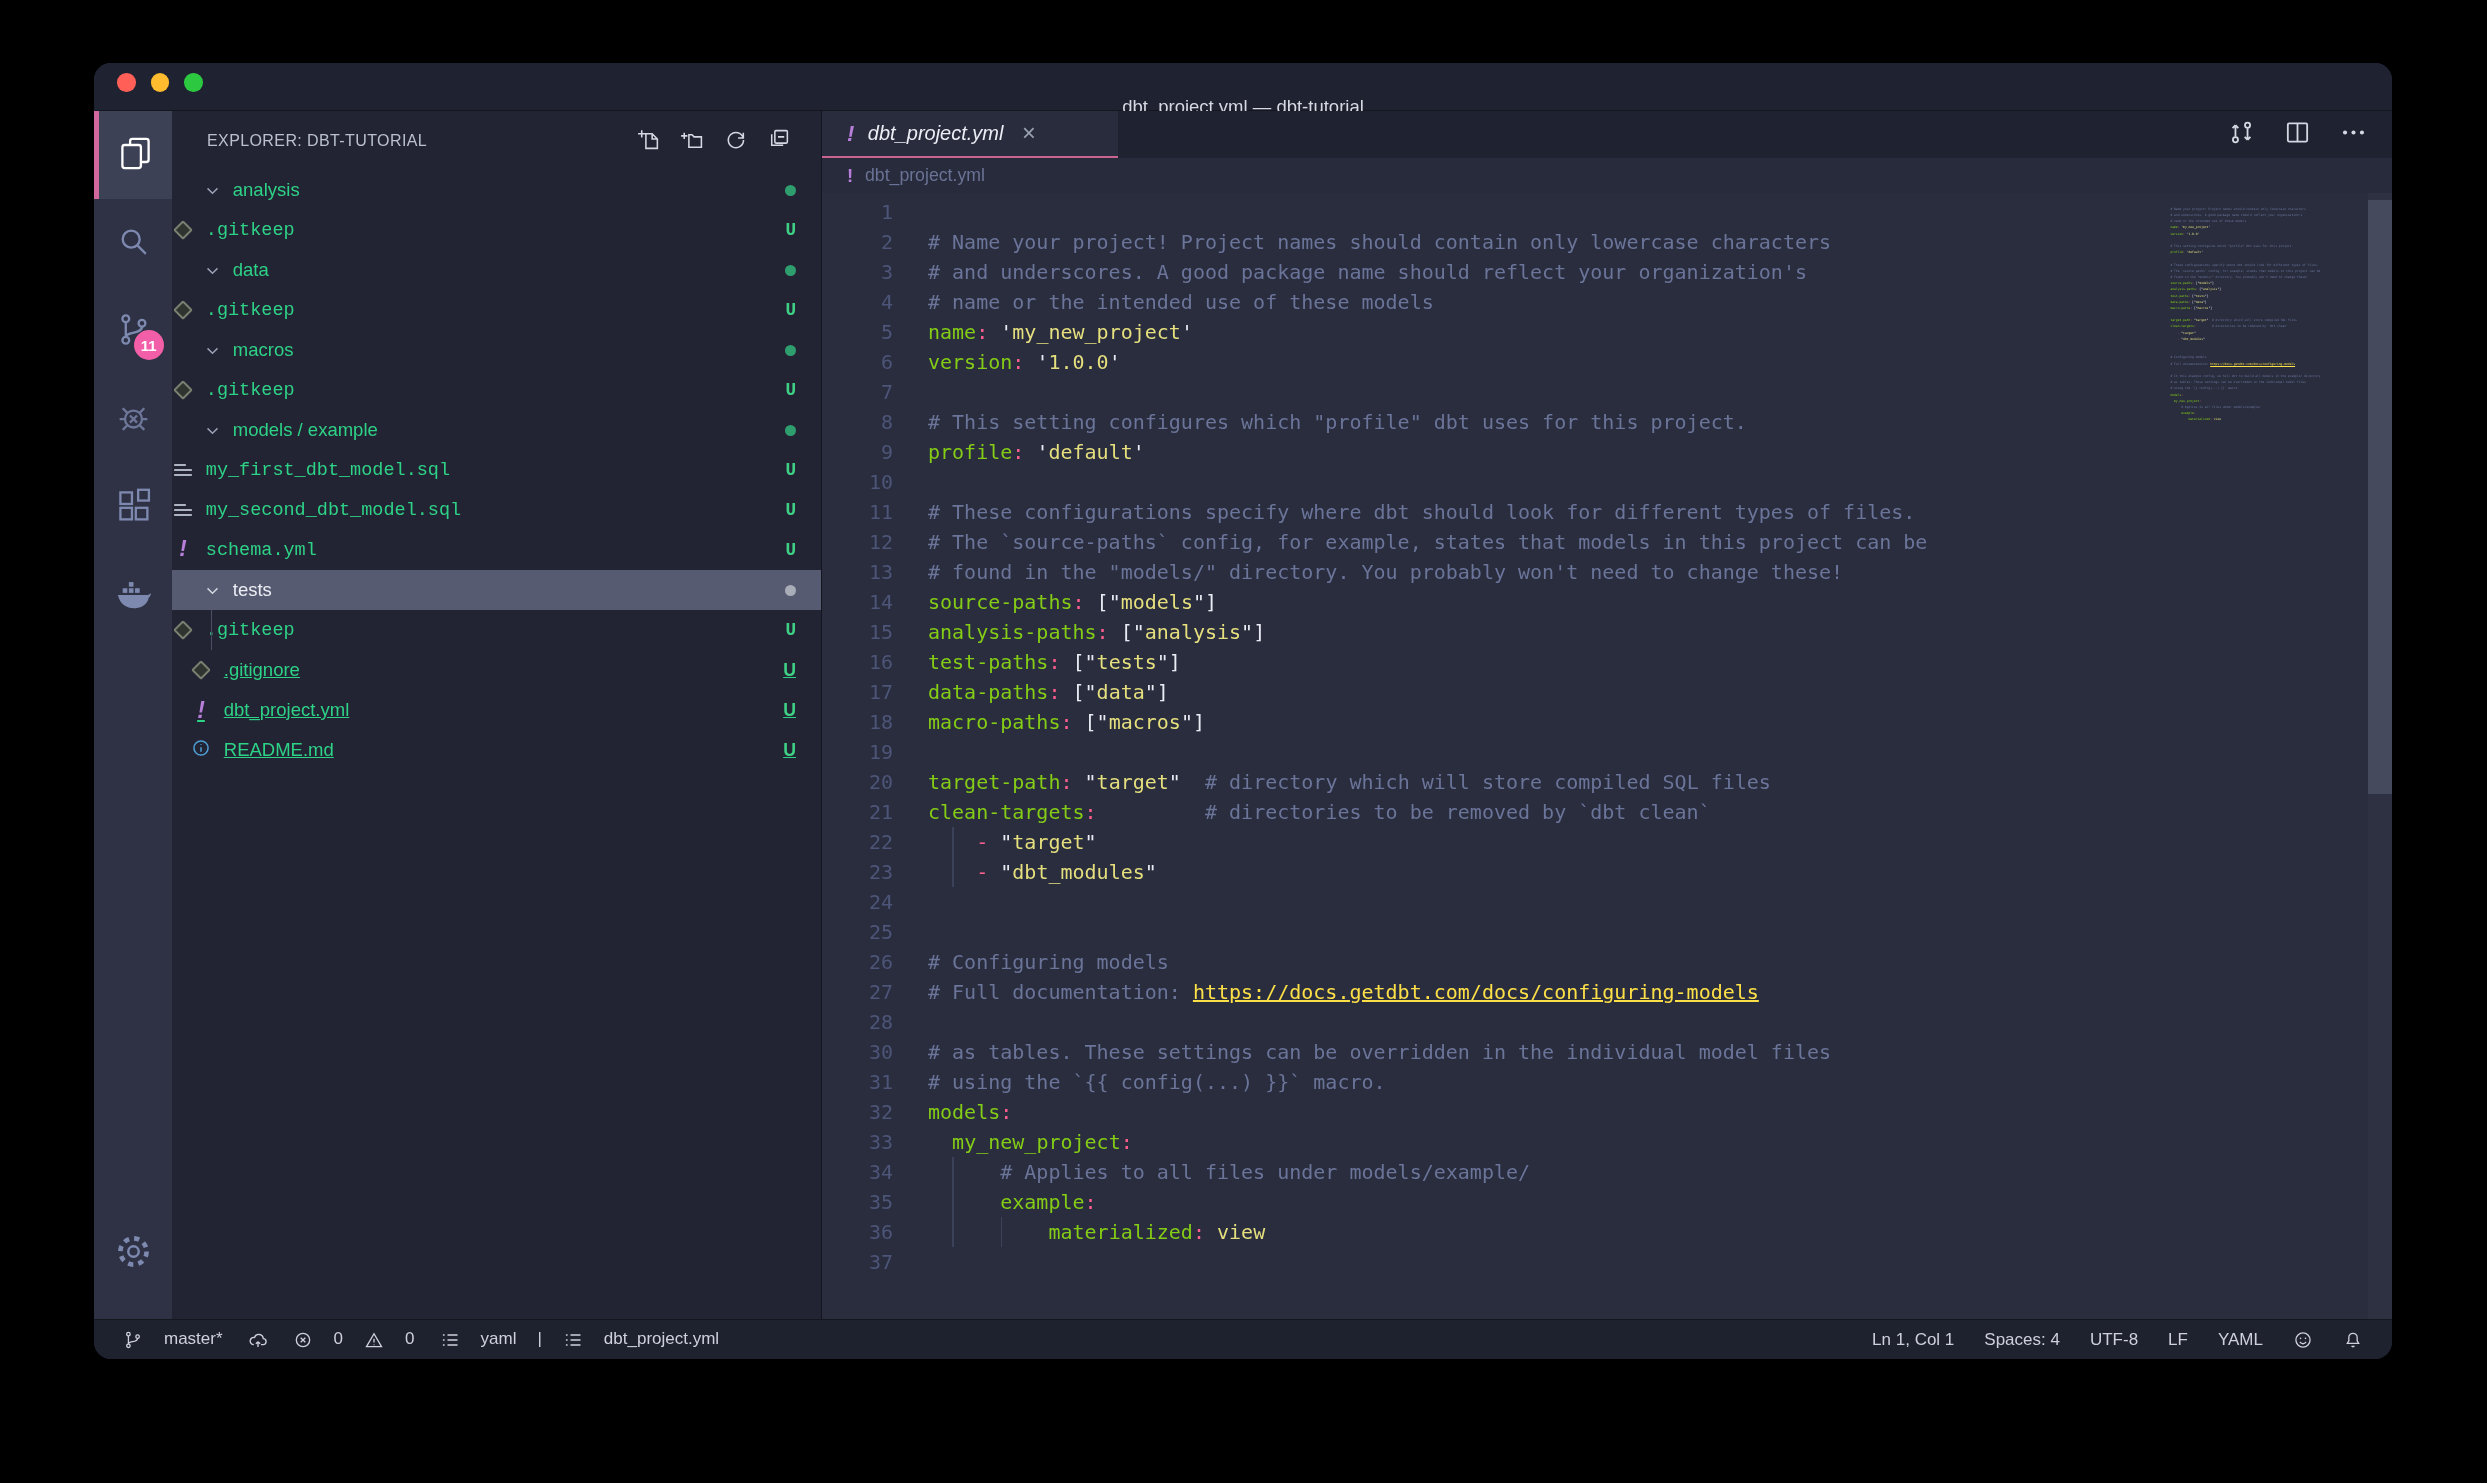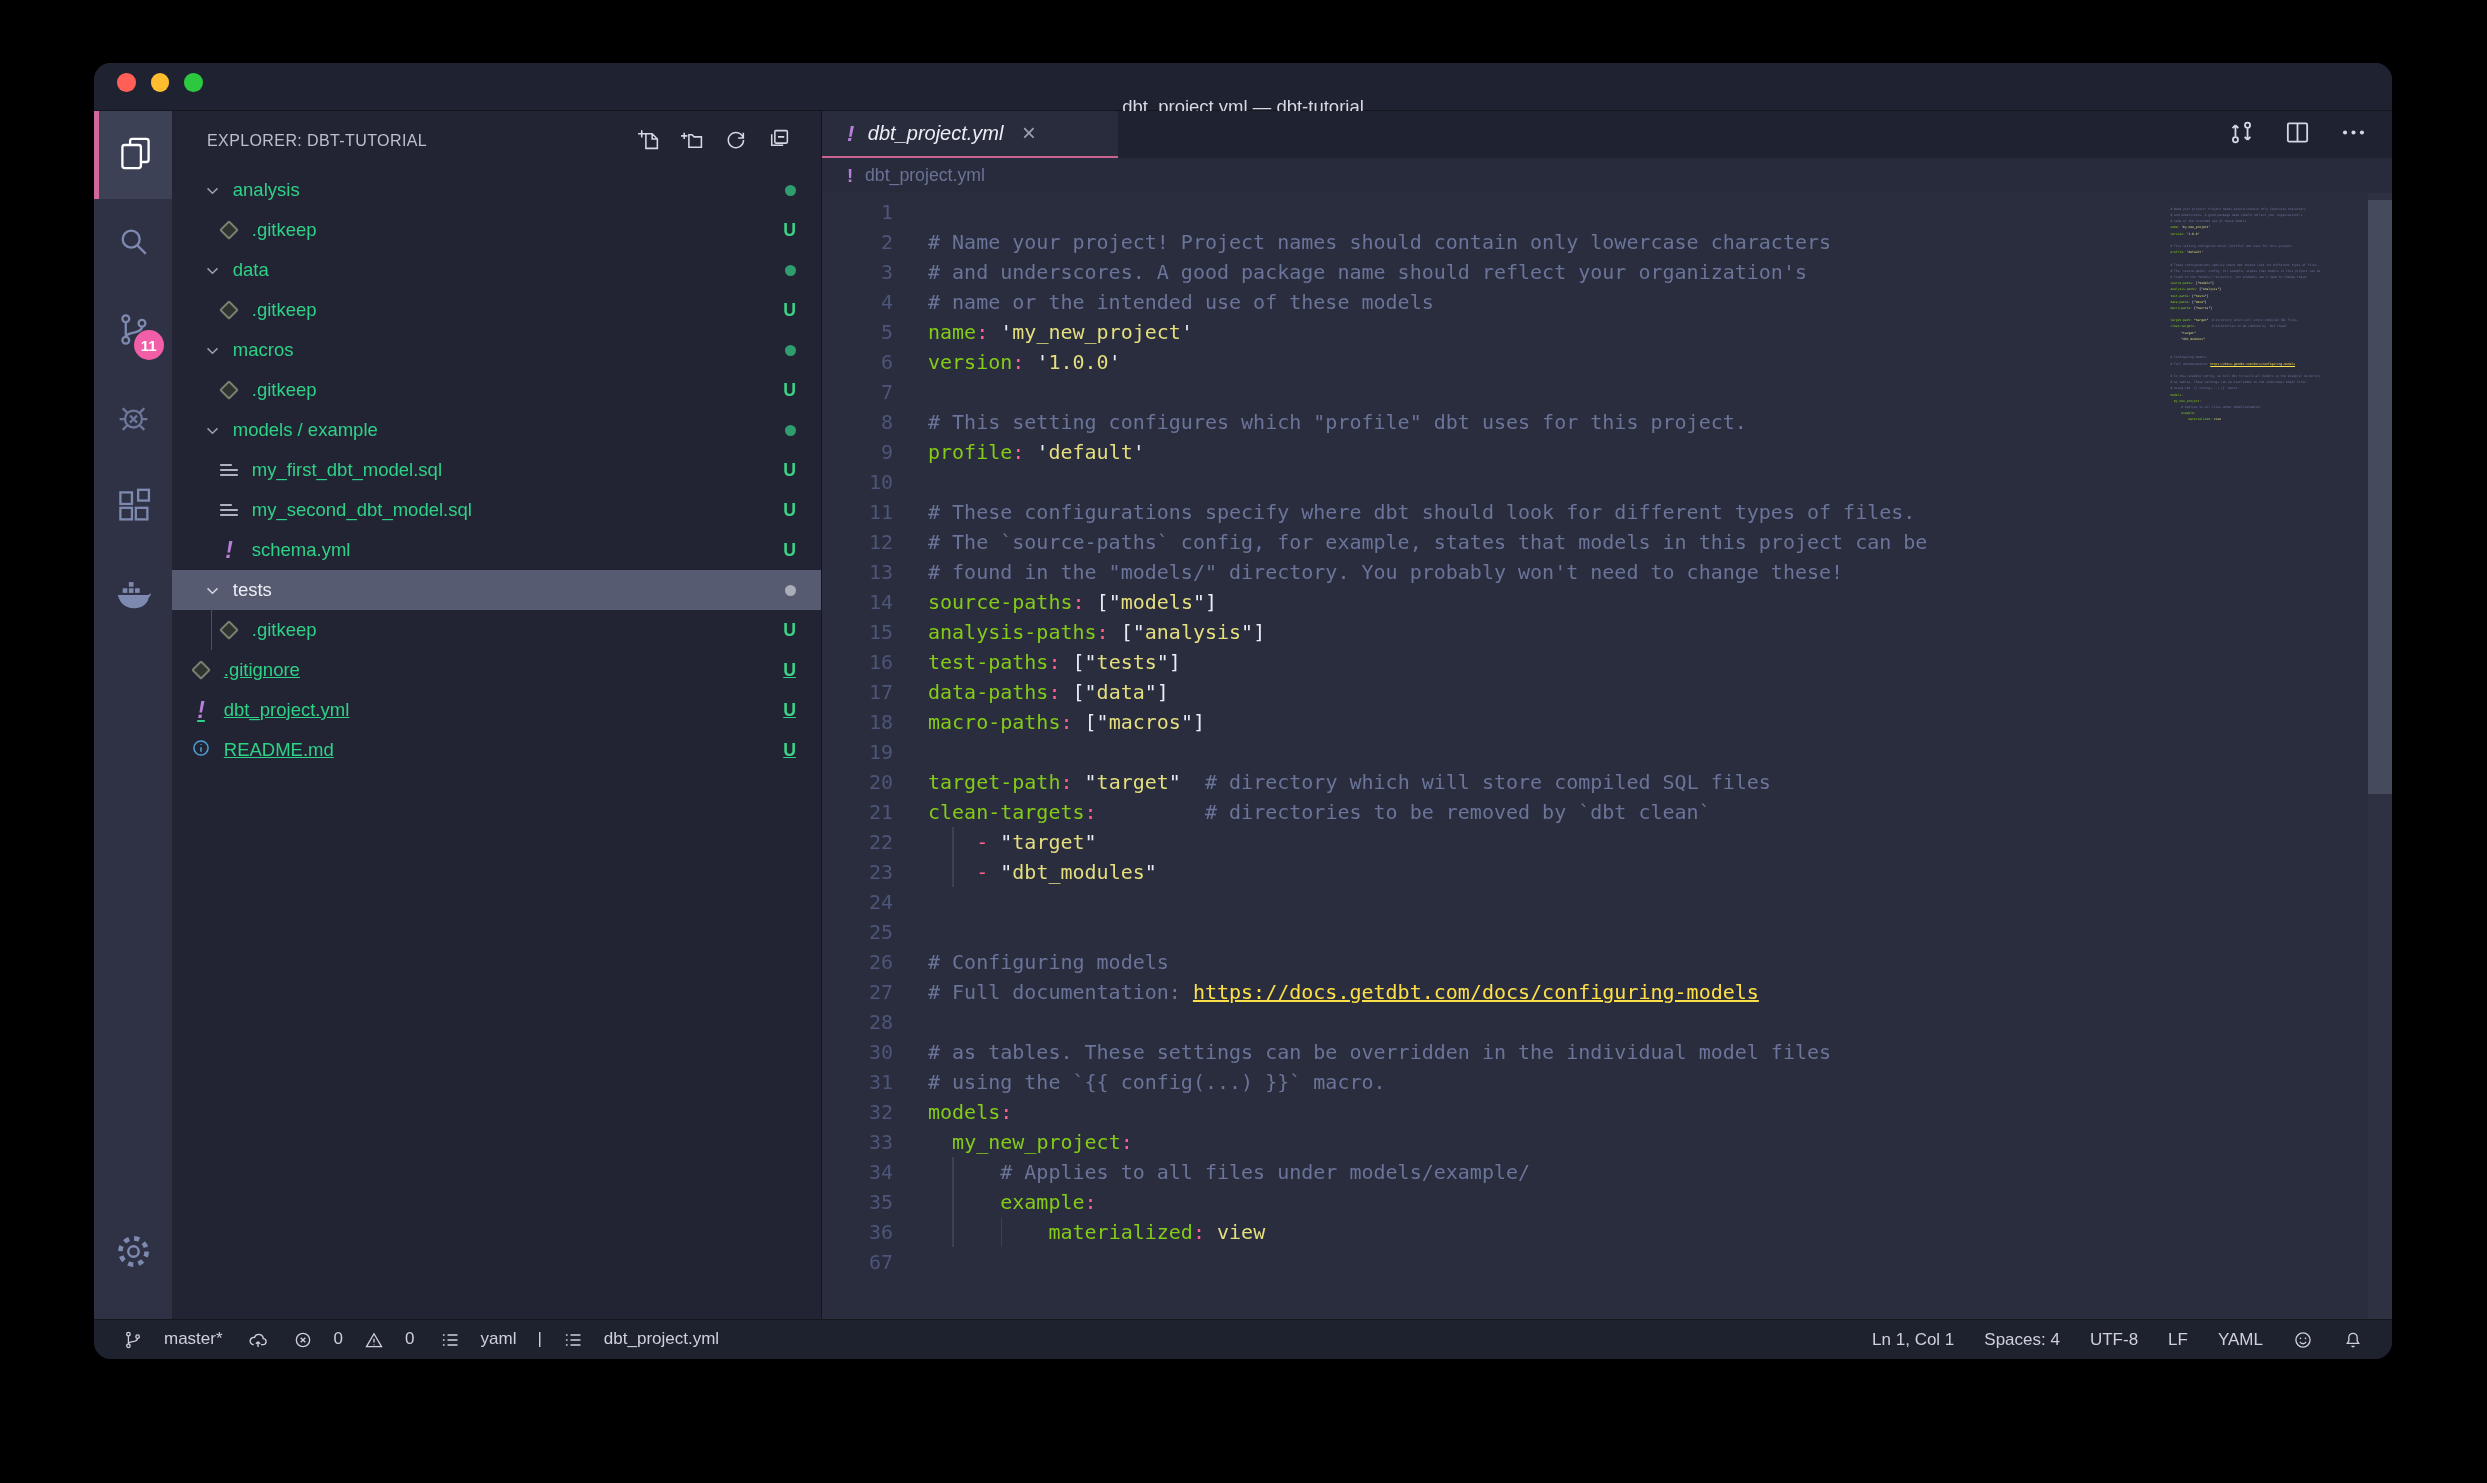--- a/index.html
+++ b/index.html
@@ -34,21 +34,21 @@
   .sb-header{height:59px;flex:none;display:flex;align-items:center;padding:0 30px 0 35px;}
   .sb-title{color:#bac0cf;font-size:16px;letter-spacing:0.4px;}
   .sb-actions{margin-left:auto;display:flex;gap:18.5px;}
   .sb-actions svg{width:25px;height:25px;stroke:#d4d8e2;fill:none;stroke-width:1.5;cursor:pointer;}
   .tree{flex:1;overflow:hidden;}
   .trow{height:40px;display:flex;align-items:center;position:relative;cursor:pointer;font-size:18.5px;color:#2ed287;}
   .trow.sel{background:#565b71;color:#eceef4;}
   .t-chev{width:17px;height:17px;flex:none;margin-right:11.8px;}
   .t-chev svg{width:17px;height:17px;stroke:#9ba1b5;fill:none;stroke-width:2;}
   .trow.sel .t-chev svg{stroke:#d3d7e2;}
-  .pl-f{padding-left:32px;}  .pl-c{padding-left:46px;}  .pl-r{padding-left:18px;text-decoration:underline;}
+  .pl-f{padding-left:32px;}  .pl-c{font-family:Liberation Mono, monospace;}  .pl-r{padding-left:18px;text-decoration:underline;}
   .ticon{width:22px;flex:none;margin-right:11.8px;display:flex;align-items:center;justify-content:center;}
   .gitdiamond{width:10px;height:10px;border:2px solid #78816f;background:#2f3430;transform:rotate(45deg);border-radius:1.7px;}
   .sqllines{display:flex;flex-direction:column;gap:2.5px;width:18.5px;}
   .sqllines i{display:block;height:2.2px;background:#aeb3c0;border-radius:0.8px;}
   .sqllines i:first-child{width:11.8px;}
   .bang{color:#b77fd9;font-weight:bold;font-size:23px;font-style:italic;}
   .infoicon svg{width:20px;height:20px;stroke:#4f9fd6;fill:none;stroke-width:1.8;}
   .tbadge{margin-left:auto;margin-right:25px;flex:none;display:flex;align-items:center;}
   .badge-u{color:#3ed186;font-weight:bold;font-size:17.7px;}
   .dot{width:11px;height:11px;border-radius:50%;}
@@ -523,21 +523,21 @@
             </div>
             <div class="cl">
               <span class="ln">35</span>
               <span class="ct"><span class="ig" style="left: 24.4px;"></span><span class="tk-t">      </span><span class="tk-k">example</span><span class="tk-p">:</span></span>
             </div>
             <div class="cl">
               <span class="ln">36</span>
               <span class="ct"><span class="ig" style="left: 24.4px;"></span><span class="ig" style="left: 73px;"></span><span class="tk-t">          </span><span class="tk-k">materialized</span><span class="tk-p">:</span><span class="tk-t"> </span><span class="tk-s">view</span></span>
             </div>
             <div class="cl">
-              <span class="ln">67</span>
+              <span class="ln">37</span>
               <span class="ct"></span>
             </div>
           </div>
         <div class="minimap">
             <div class="mm-line"></div>
             <div class="mm-line"><span class="tk-c"># Name your project! Project names should contain only lowercase characters</span></div>
             <div class="mm-line"><span class="tk-c"># and underscores. A good package name should reflect your organization's</span></div>
             <div class="mm-line"><span class="tk-c"># name or the intended use of these models</span></div>
             <div class="mm-line"><span class="tk-k">name</span><span class="tk-p">:</span><span class="tk-t"> </span><span class="tk-w">'</span><span class="tk-s">my_new_project</span><span class="tk-w">'</span></div>
             <div class="mm-line"><span class="tk-k">version</span><span class="tk-p">:</span><span class="tk-t"> </span><span class="tk-w">'</span><span class="tk-s">1.0.0</span><span class="tk-w">'</span></div>

